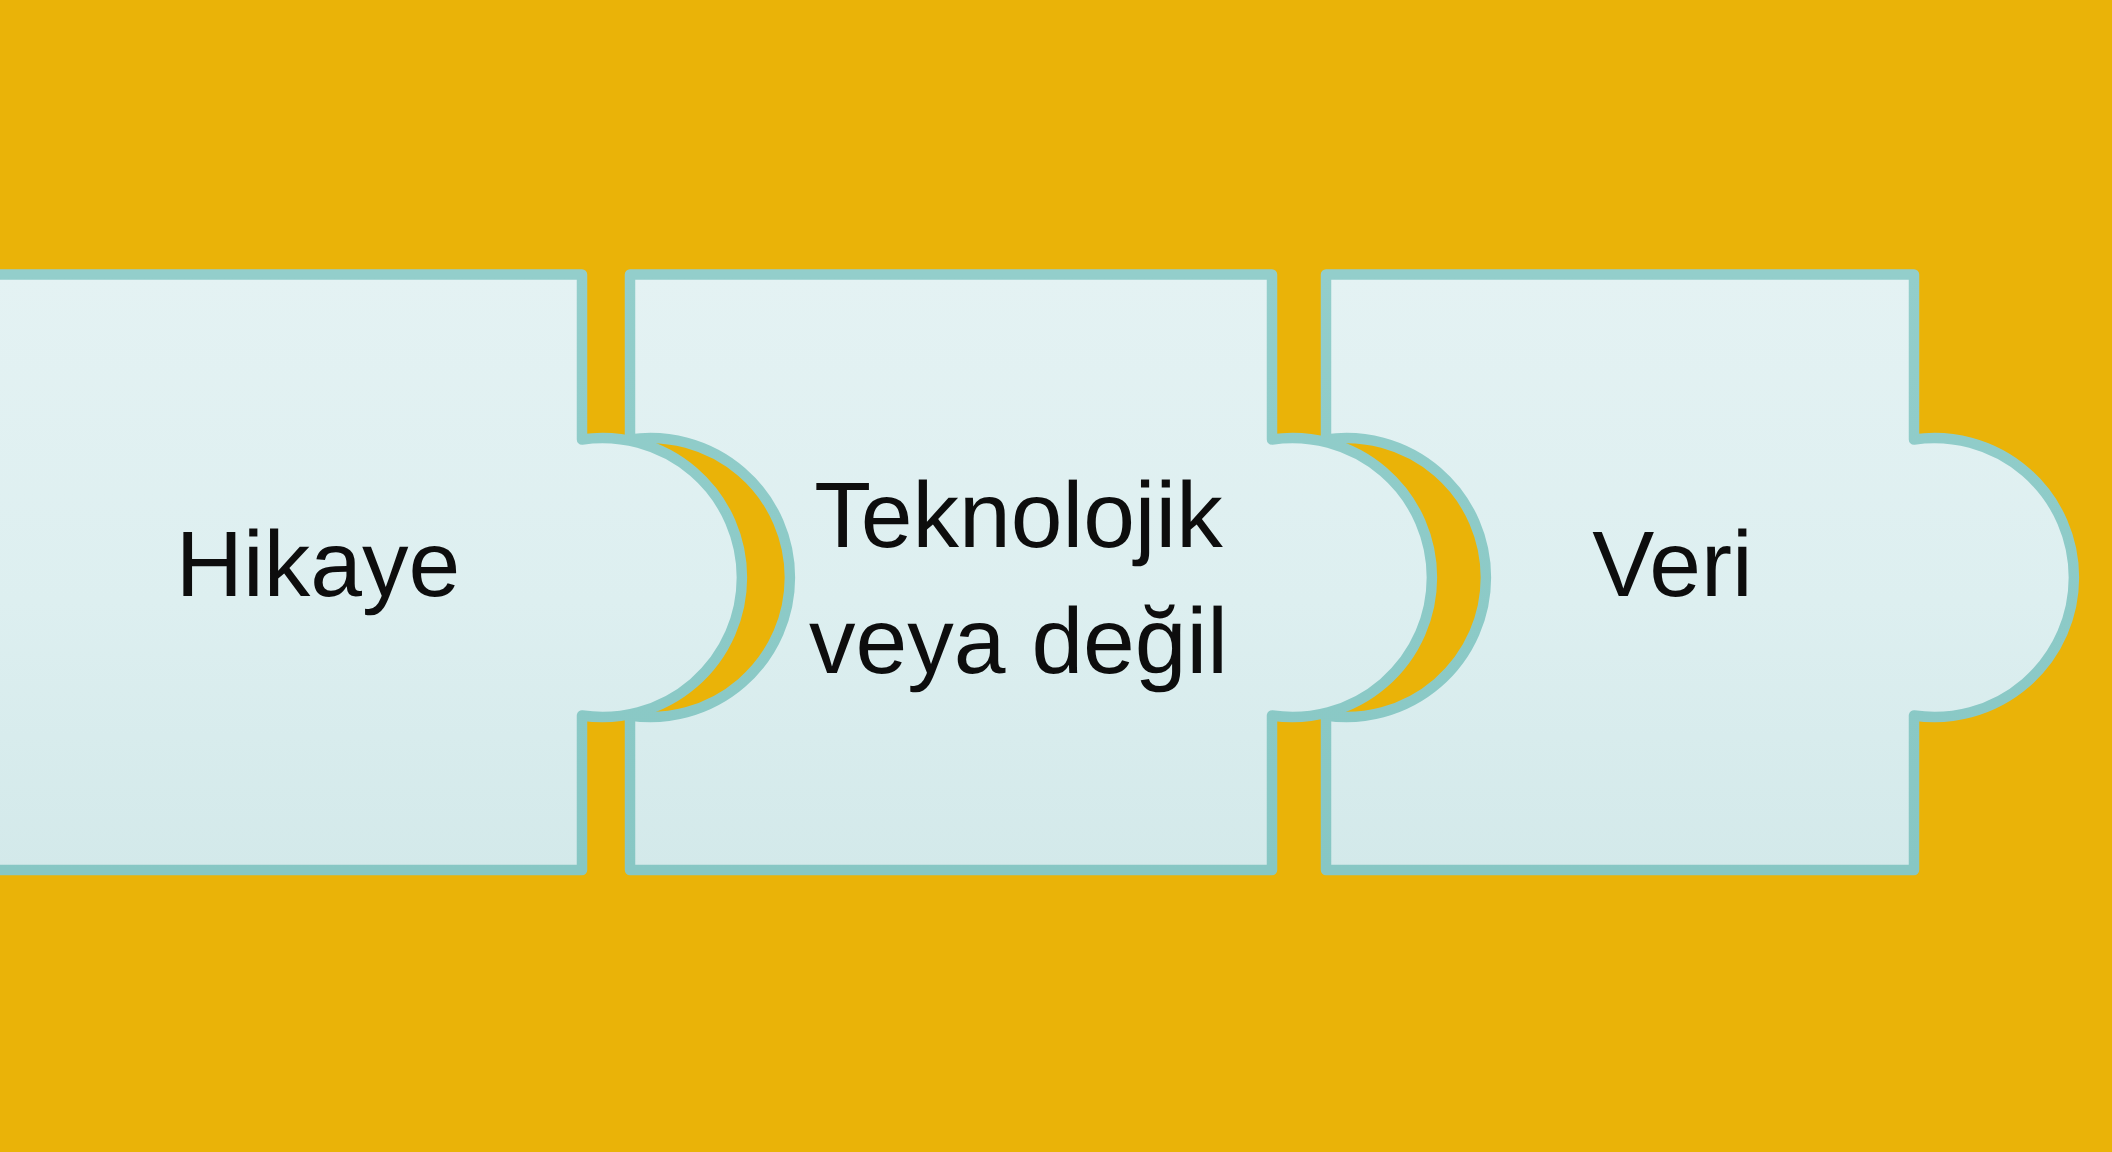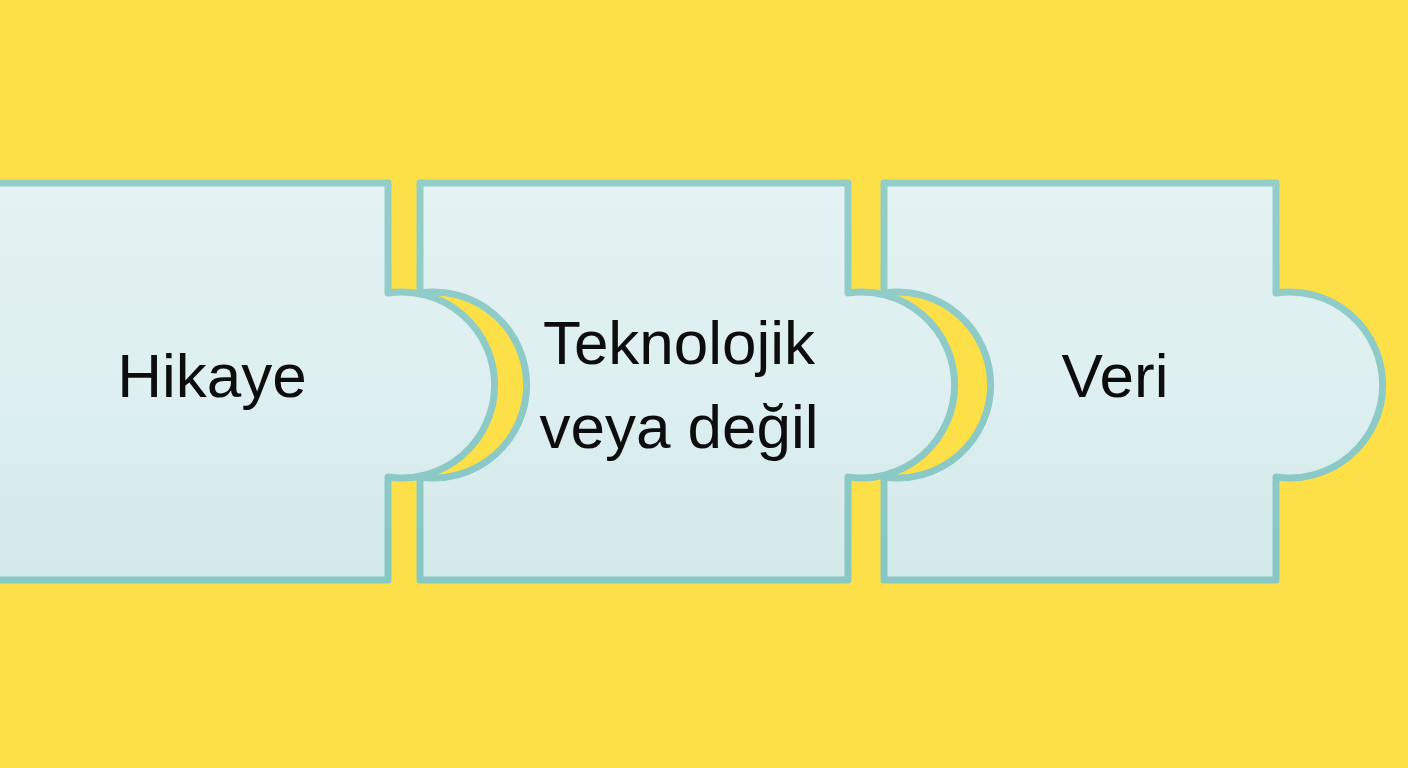--- a/index.html
+++ b/index.html
@@ -11,21 +11,21 @@
   body {
     width: 1408px;
     height: 768px;
     overflow: hidden;
     font-family: "Liberation Sans", "DejaVu Sans", sans-serif;
   }
   #stage {
     position: relative;
     width: 1408px;
     height: 768px;
-    background: #fde047;
+    background: #eab308;
   }
   #puzzle-svg {
     position: absolute;
     left: 0;
     top: 0;
     width: 1408px;
     height: 768px;
     display: block;
   }
   .piece-label {

